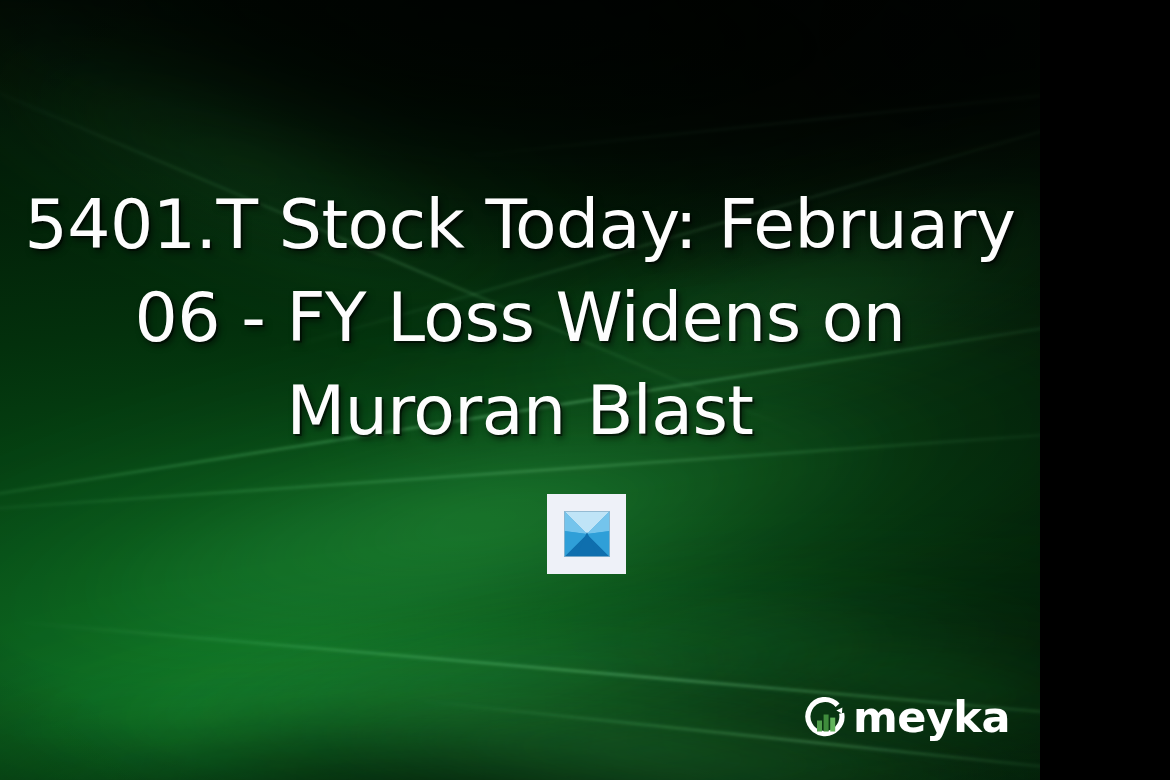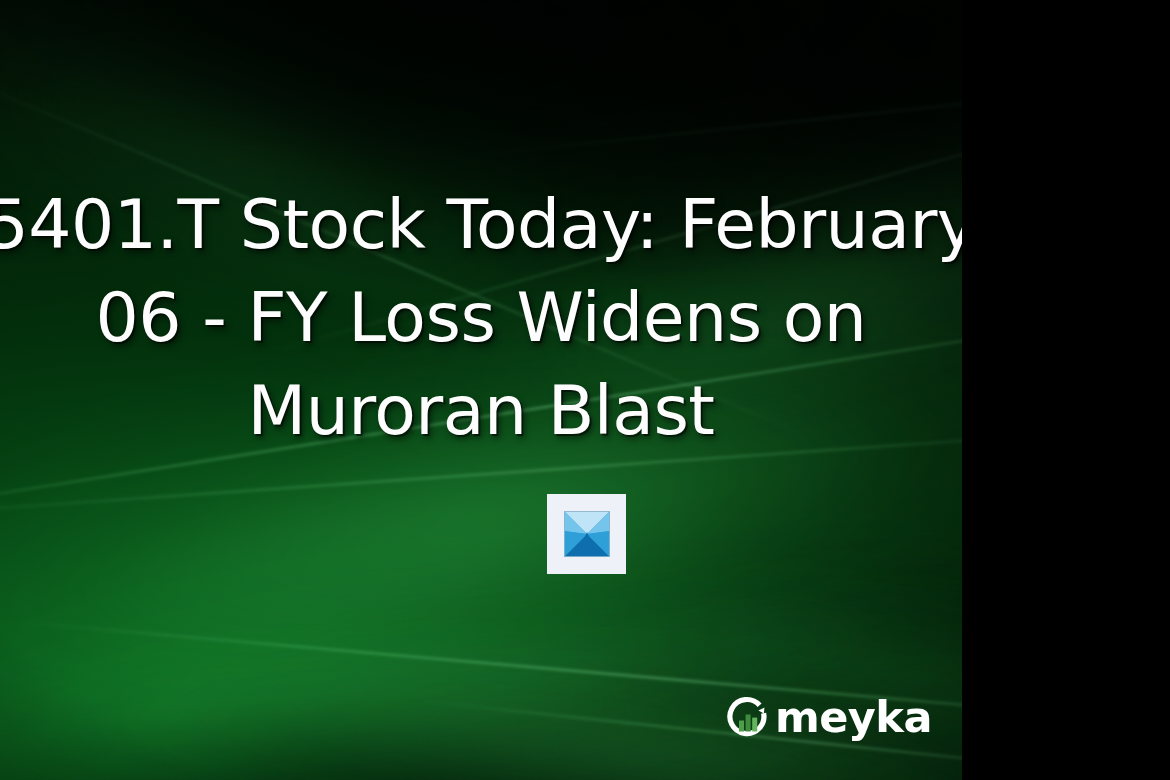--- a/index.html
+++ b/index.html
@@ -5,21 +5,21 @@
 <style>
   html, body {
     margin: 0;
     padding: 0;
     background: #000;
   }
   * { box-sizing: border-box; }
 
   .share-card {
     position: relative;
-    width: 962px;
+    width: 1040px;
     height: 780px;
     overflow: hidden;
     background: #04320b;
     font-family: "DejaVu Sans", "Liberation Sans", sans-serif;
   }
 
   
   .bg-layer {
     position: absolute;
     inset: 0;

